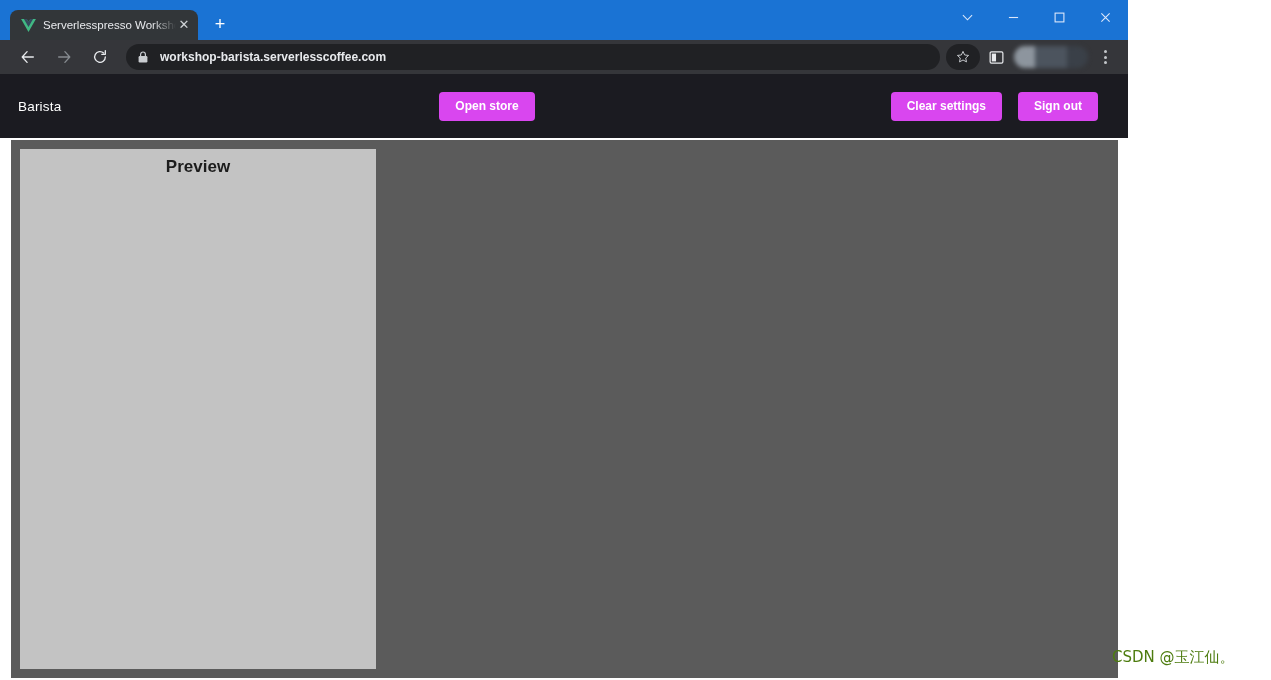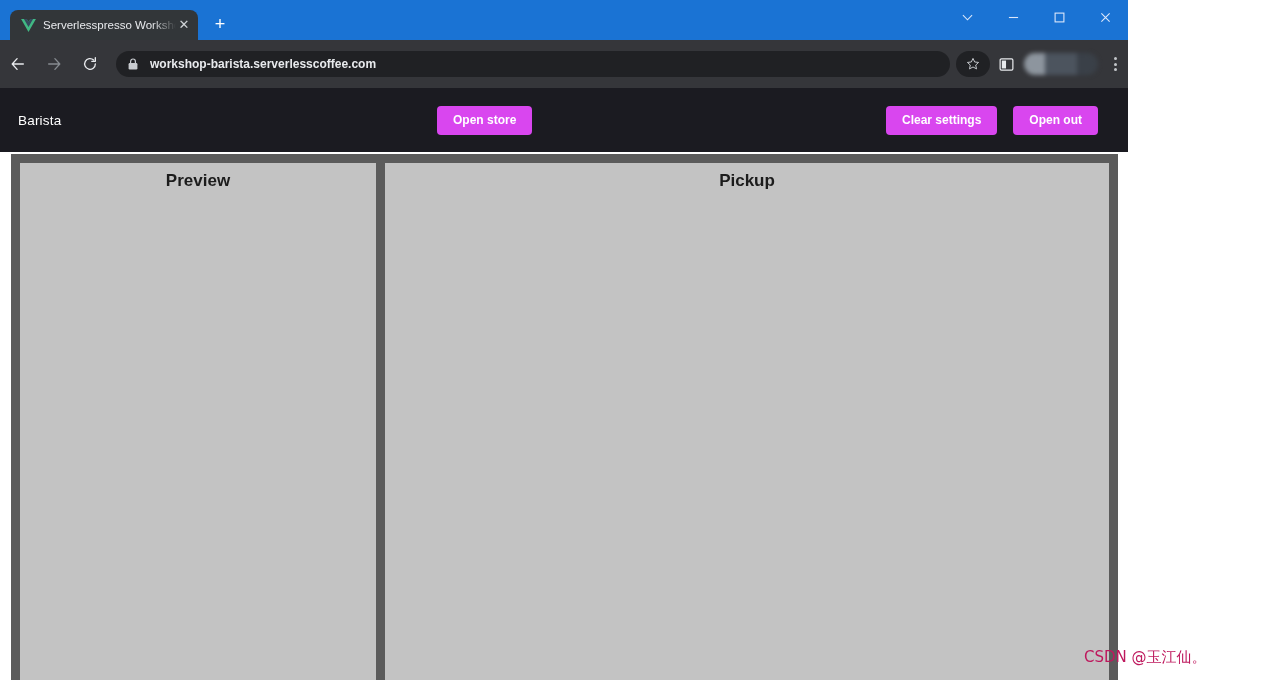--- a/index.html
+++ b/index.html
@@ -105,25 +105,25 @@
     height: 34px;
     display: flex;
     align-items: center;
     justify-content: center;
     color: #e6eefb;
     cursor: pointer;
   }
 
   
   .toolbar {
-    height: 48px;
+    height: 34px;
     background: #35363a;
     display: flex;
     align-items: center;
-    padding: 0 0;
+    padding: 0 10px;
     box-sizing: border-box;
   }
   .nav-btn {
     width: 28px;
     height: 28px;
     margin: 0 4px;
     display: flex;
     align-items: center;
     justify-content: center;
     border-radius: 50%;
@@ -280,23 +280,23 @@
     color: #1c1c1c;
     font-size: 17px;
     font-weight: bold;
     padding-top: 8px;
   }
   .column-body { flex: 1 1 auto; }
 
   
   .watermark {
     position: absolute;
-    left: 1084px;
+    left: 1112px;
     top: 648px;
-    color: #be185d;
+    color: #4d7c0f;
     font-size: 15px;
     white-space: nowrap;
     font-family: "DejaVu Sans", sans-serif;
   }
 </style>
 </head>
 <body>
 
 <div class="browser-window">
 
@@ -391,37 +391,33 @@
 
   <div class="page">
 
     <div class="app-header">
       <div class="app-title">Barista</div>
       <div class="header-center">
         <button class="app-btn">Open store</button>
       </div>
       <div class="header-right">
         <button class="app-btn">Clear settings</button>
-        <button class="app-btn">Open out</button>
+        <button class="app-btn">Sign out</button>
       </div>
     </div>
 
     <div class="board-outer">
       <div class="board">
 
         <div class="column col-preview">
           <div class="column-title">Preview</div>
           <div class="column-body"></div>
         </div>
 
 
-        <div class="column col-pickup">
-          <div class="column-title">Pickup</div>
-          <div class="column-body"></div>
-        </div>
 
       </div>
     </div>
 
   </div>
 </div>
 
 <div class="watermark">CSDN @玉江仙。</div>
 
 </body></html>

